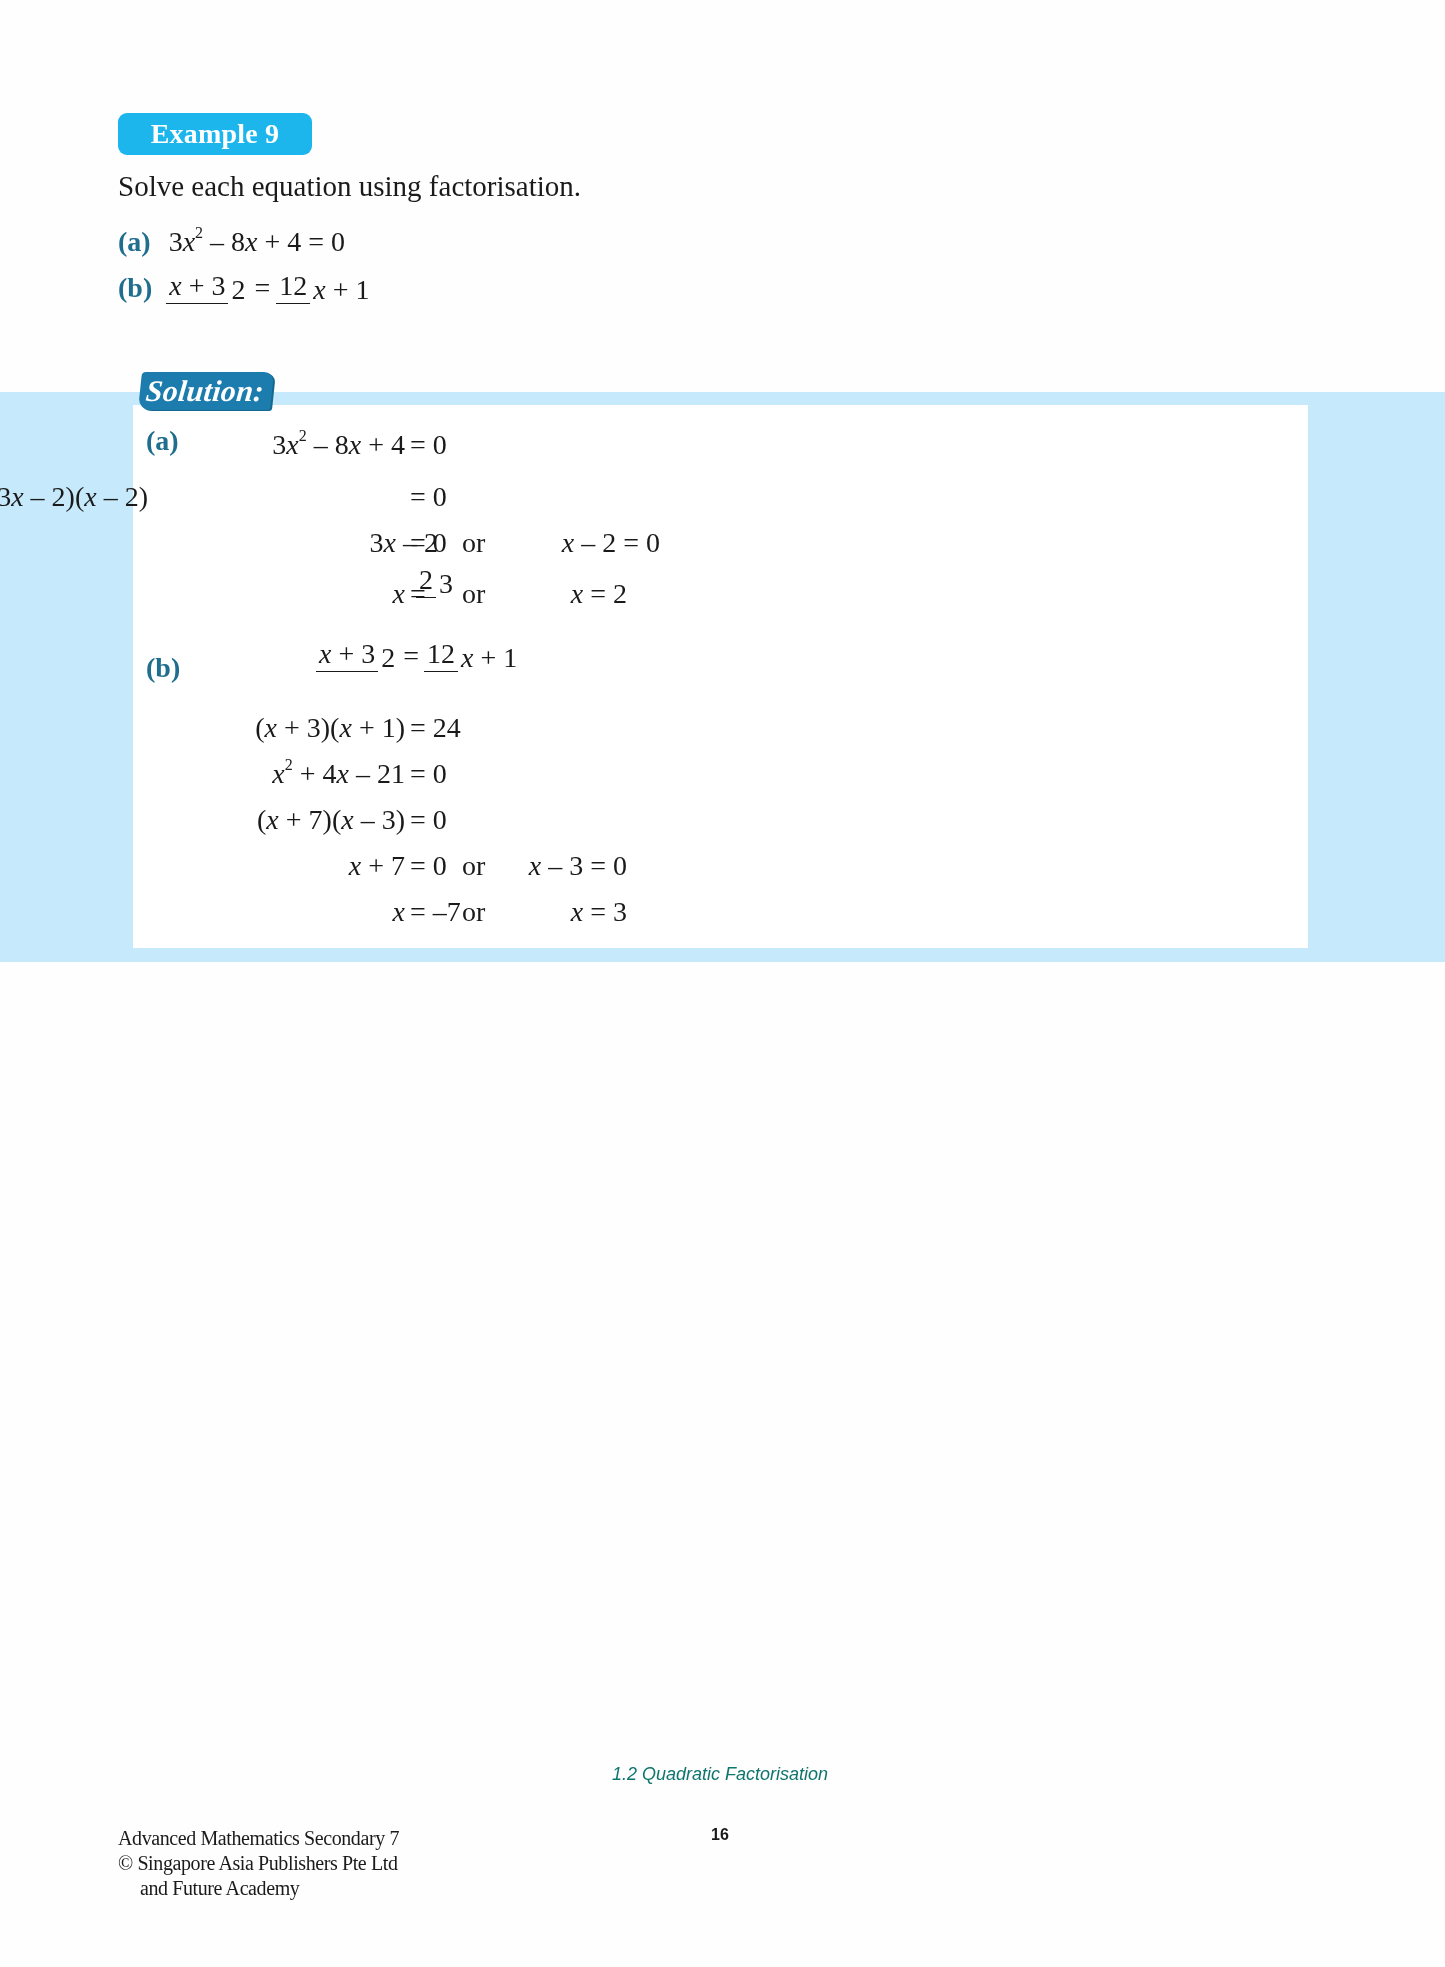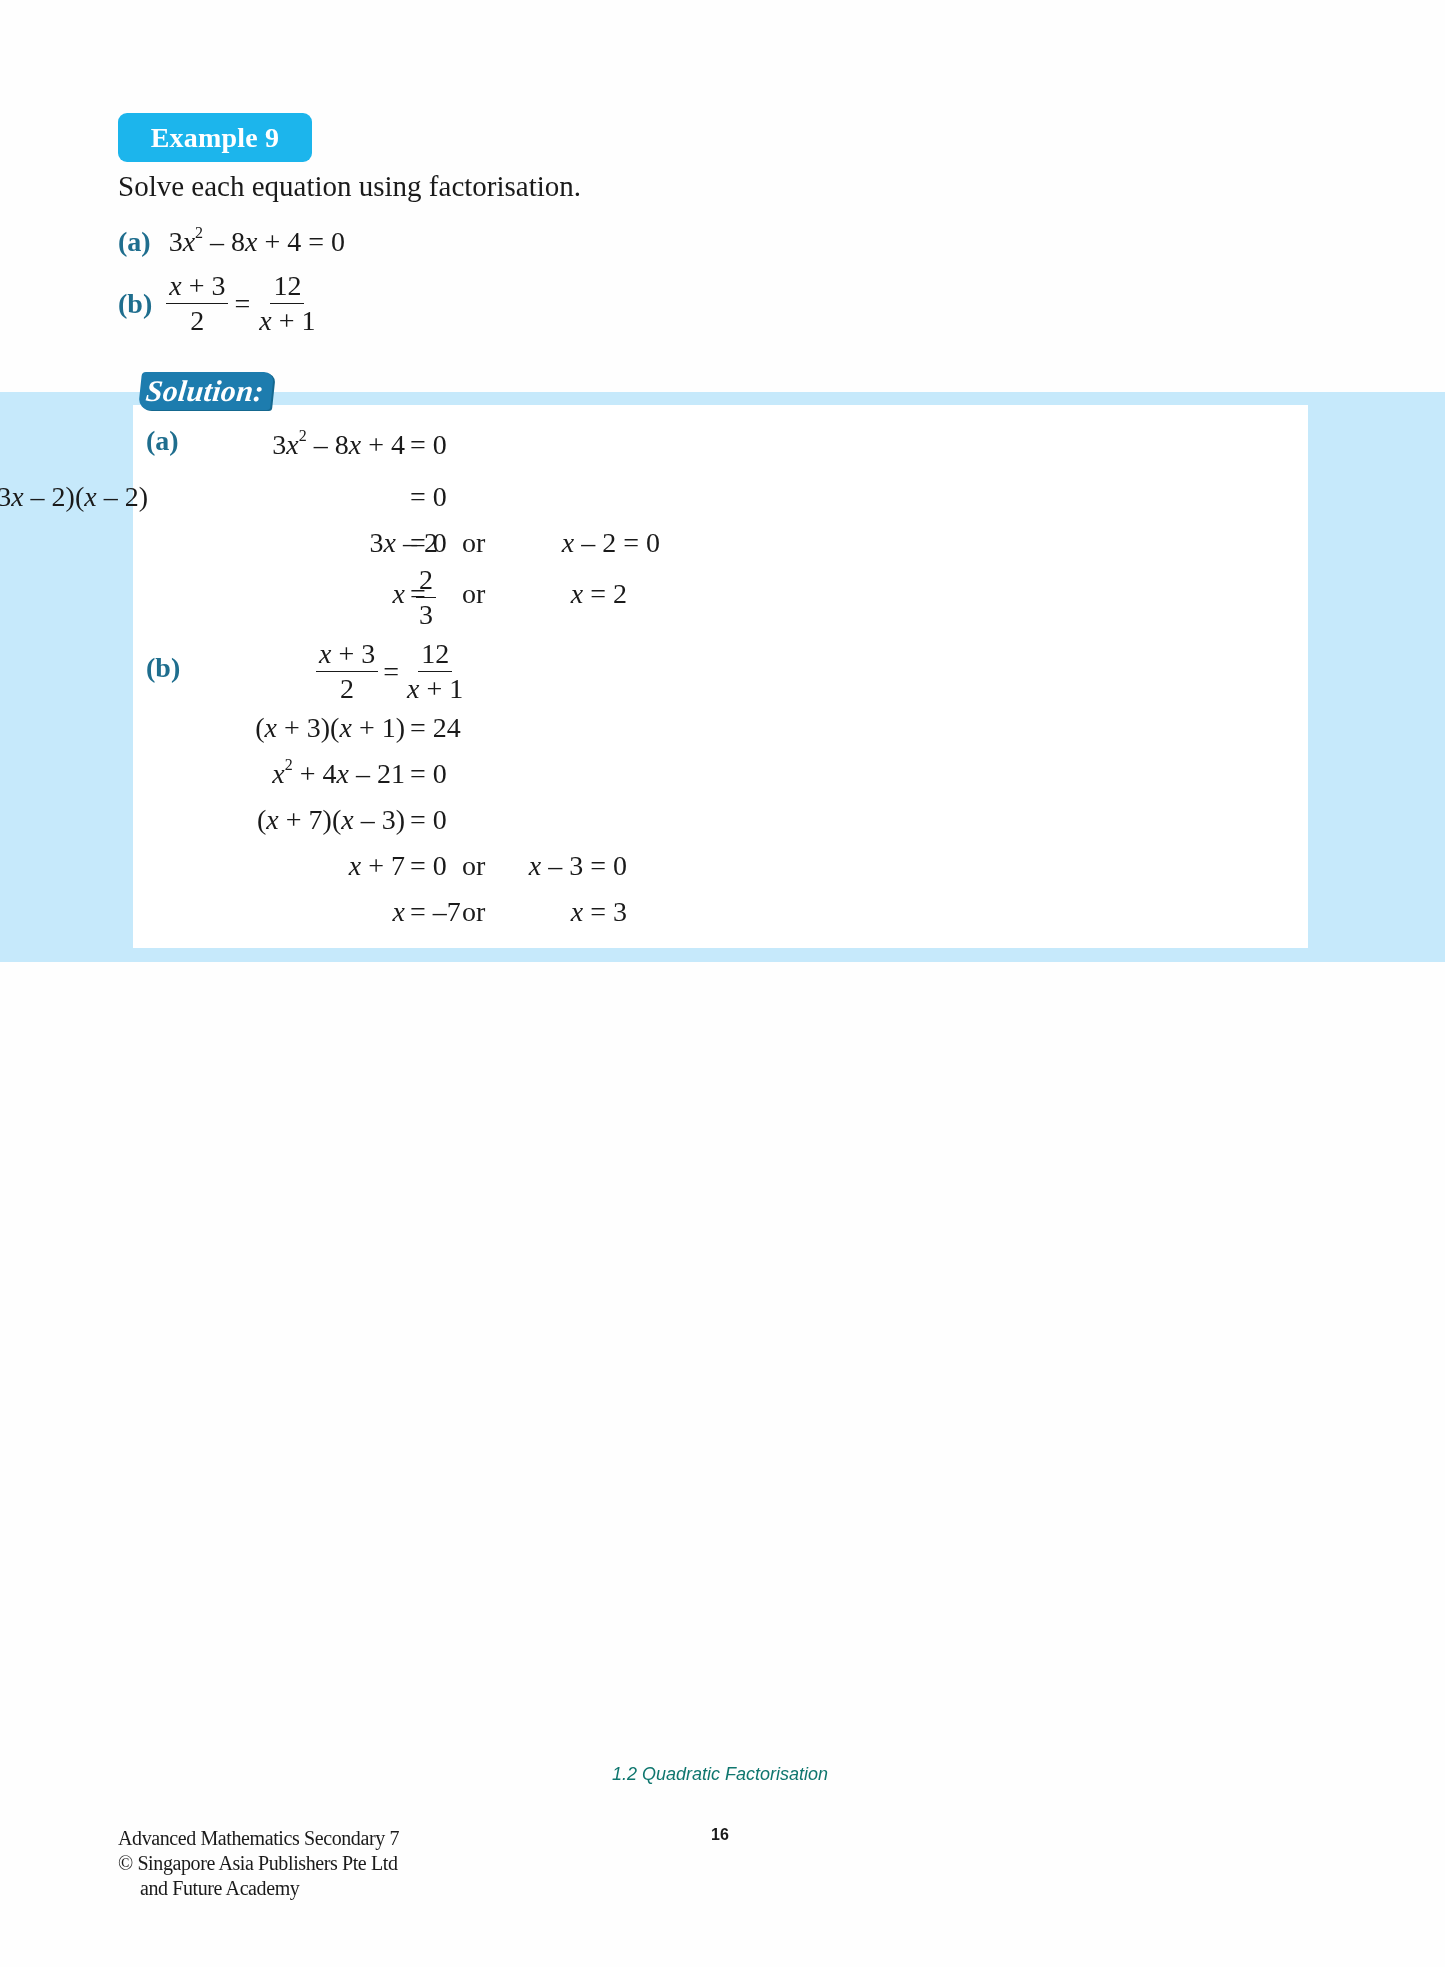--- a/index.html
+++ b/index.html
@@ -4,32 +4,32 @@
 <style>
   html, body { margin:0; padding:0; }
   body {
     width:1445px; height:1967px; position:relative; overflow:hidden;
     background:#fefefe;
     font-family:"Liberation Serif", "DejaVu Serif", serif;
     color:#1a1a1a;
   }
   .abs { position:absolute; }
   .badge {
-    left:118px; top:113px; width:194px; height:49px;
+    left:118px; top:113px; width:194px; height:42px;
     background:#1cb5ec; border-radius:9px;
     color:#ffffff; font-weight:bold; font-size:28px;
     display:flex; align-items:center; justify-content:center;
     letter-spacing:0.2px;
   }
   .prompt { left:118px; top:170px; font-size:29px; white-space:nowrap; }
   .lbl { color:#1f6e8e; font-weight:bold; font-size:28px; }
   .eq { font-size:28px; white-space:nowrap; }
   .eq i, .frac i { font-style:italic; }
   .frac {
-    display:inline-flex; flex-direction:column; align-items:center;
+    display:inline-flex; flex-direction:row; align-items:center;
     vertical-align:middle; font-size:28px; line-height:1;
   }
   .frac .num { padding:0 3px 3px 3px; border-bottom:1.5px solid #1a1a1a; }
   .frac .den { padding:3px 3px 0 3px; }
   sup { font-size:16px; vertical-align:13px; line-height:0; }
 
   .band { left:0; top:392px; width:1445px; height:570px; background:#c6e9fb; }
   .panel { left:133px; top:405px; width:1175px; height:543px; background:#ffffff; }
   .solution-tag {
     left:140px; top:372px; height:38px; padding:0 8px 0 6px;

